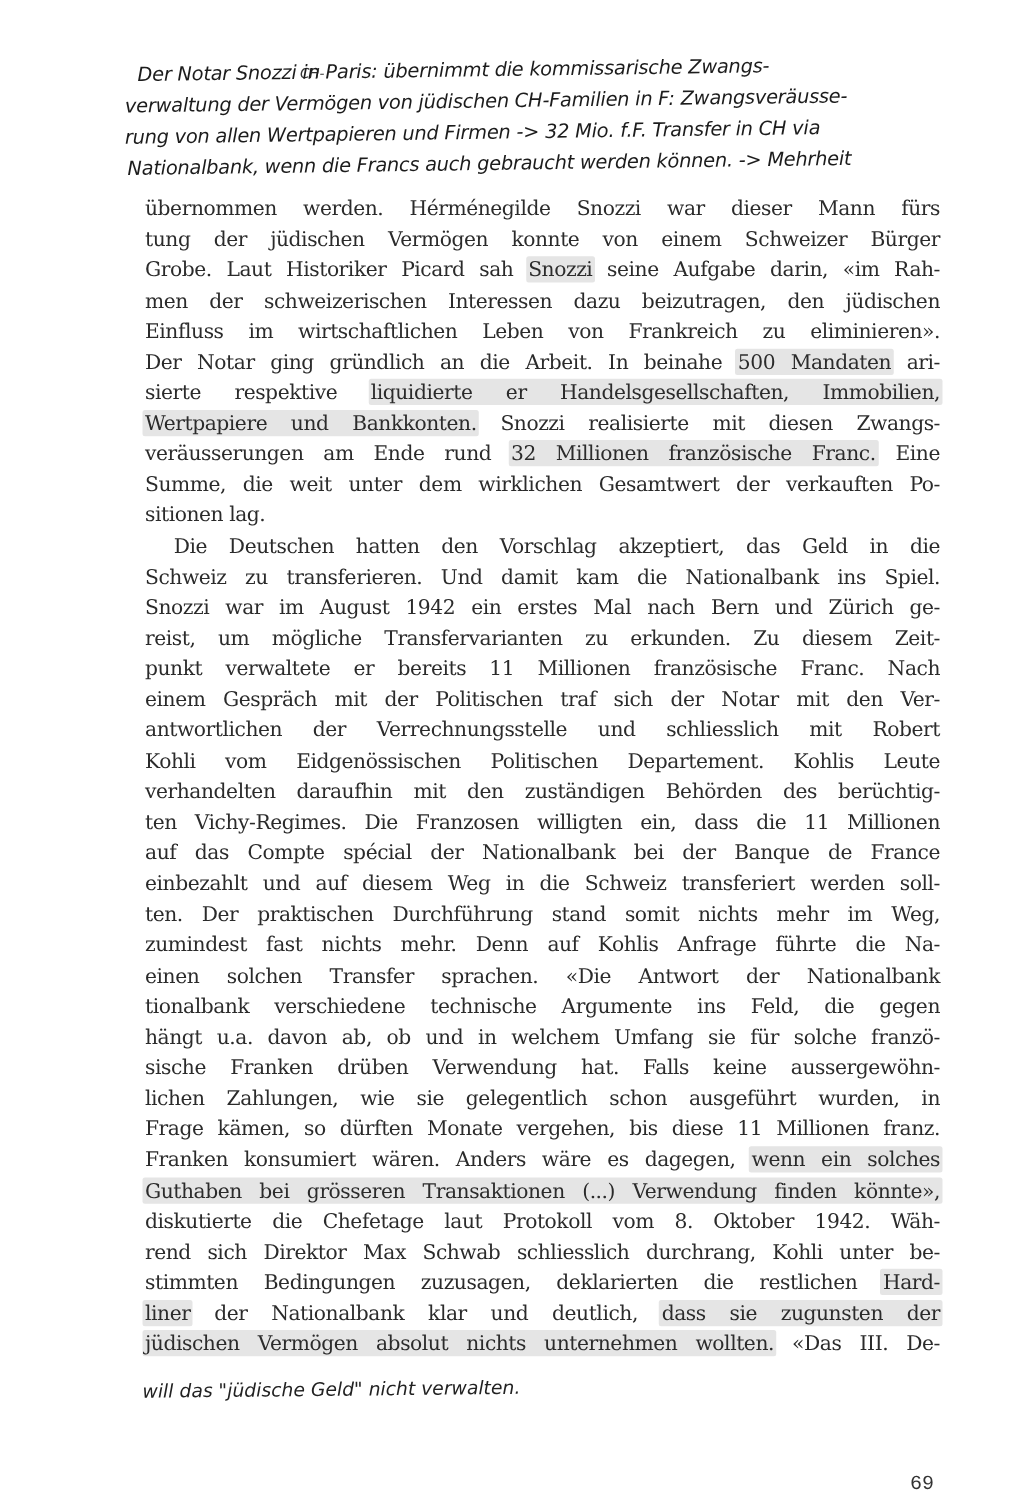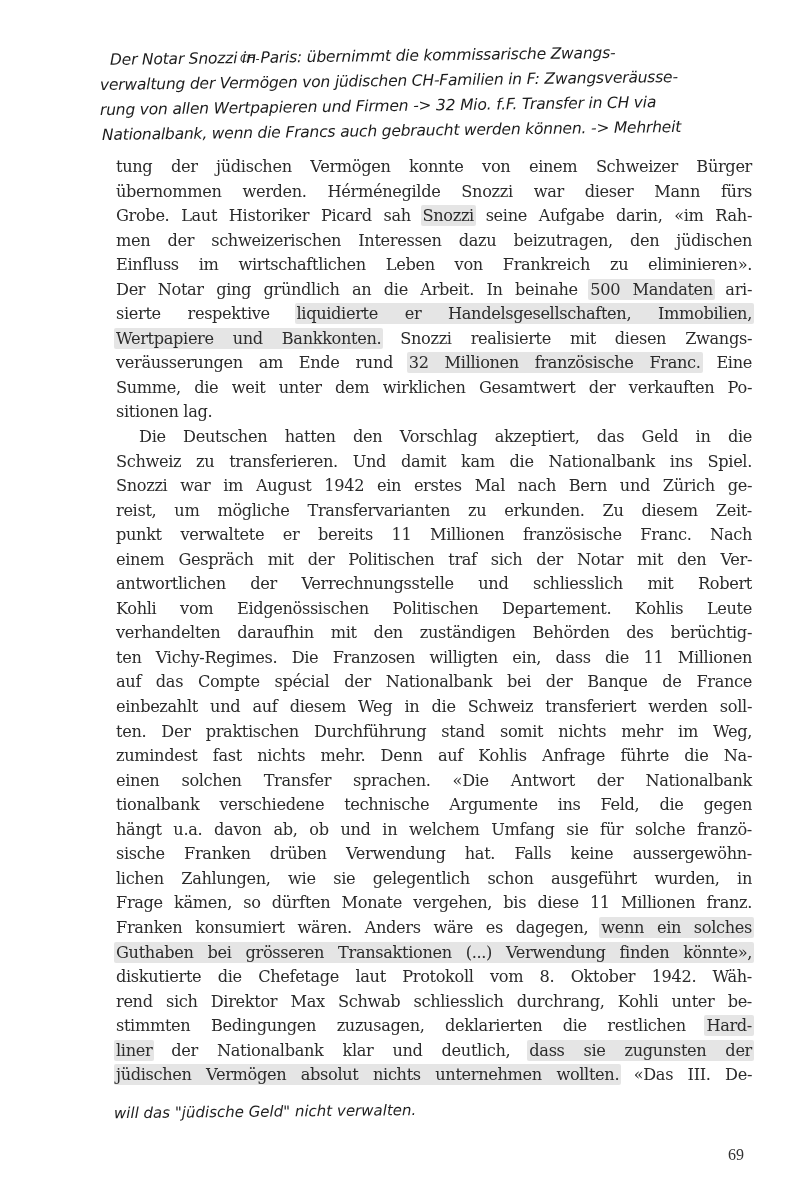--- a/index.html
+++ b/index.html
@@ -36,41 +36,41 @@
     box-decoration-break: clone; -webkit-box-decoration-break: clone;
   }
 
   .margin-note {
     position: absolute; left: 114px; top: 1062px; width: 420px;
     font-family: "DejaVu Sans", "Liberation Sans", sans-serif;
     font-style: italic; font-size: 15px; color: #222; white-space: nowrap;
     transform: rotate(-0.6deg);
   }
   .page-number {
-    position: absolute; left: 728px; top: 1106px;
-    font-family: Liberation Serif, serif;
+    position: absolute; left: 728px; top: 1138px;
+    font-family: Liberation Mono, monospace;
     font-size: 16px; color: #333;
   }
 </style>
 </head>
 <body>
 
 <div class="page">
 
   <div class="handwriting">
     <span class="hw-sup">CH-</span>
     <div class="hw-line hw-line-1">Der Notar Snozzi in Paris: übernimmt die kommissarische Zwangs-</div>
     <div class="hw-line">verwaltung der Vermögen von jüdischen CH-Familien in F: Zwangsveräusse-</div>
     <div class="hw-line">rung von allen Wertpapieren und Firmen -&gt; 32 Mio. f.F. Transfer in CH via</div>
     <div class="hw-line hw-line-4">Nationalbank, wenn die Francs auch gebraucht werden können. -&gt; Mehrheit</div>
   </div>
 
   <div class="body-text" id="body-text">
+      <span class="line"><span>übernommen werden. Hérménegilde Snozzi war dieser Mann fürs</span></span>
       <span class="line"><span>tung der jüdischen Vermögen konnte von einem Schweizer Bürger</span></span>
-      <span class="line"><span>übernommen werden. Hérménegilde Snozzi war dieser Mann fürs</span></span>
       <span class="line"><span>Grobe. Laut Historiker Picard sah </span><span class="hl">Snozzi</span><span> seine Aufgabe darin, «im Rah-</span></span>
       <span class="line"><span>men der schweizerischen Interessen dazu beizutragen, den jüdischen</span></span>
       <span class="line"><span>Einfluss im wirtschaftlichen Leben von Frankreich zu eliminieren».</span></span>
       <span class="line"><span>Der Notar ging gründlich an die Arbeit. In beinahe </span><span class="hl">500 Mandaten</span><span> ari-</span></span>
       <span class="line"><span>sierte respektive </span><span class="hl">liquidierte er Handelsgesellschaften, Immobilien,</span></span>
       <span class="line"><span class="hl">Wertpapiere und Bankkonten.</span><span> Snozzi realisierte mit diesen Zwangs-</span></span>
       <span class="line"><span>veräusserungen am Ende rund </span><span class="hl">32 Millionen französische Franc.</span><span> Eine</span></span>
       <span class="line"><span>Summe, die weit unter dem wirklichen Gesamtwert der verkauften Po-</span></span>
       <span class="line last"><span>sitionen lag.</span></span>
       <span class="line indent"><span>Die Deutschen hatten den Vorschlag akzeptiert, das Geld in die</span></span>

